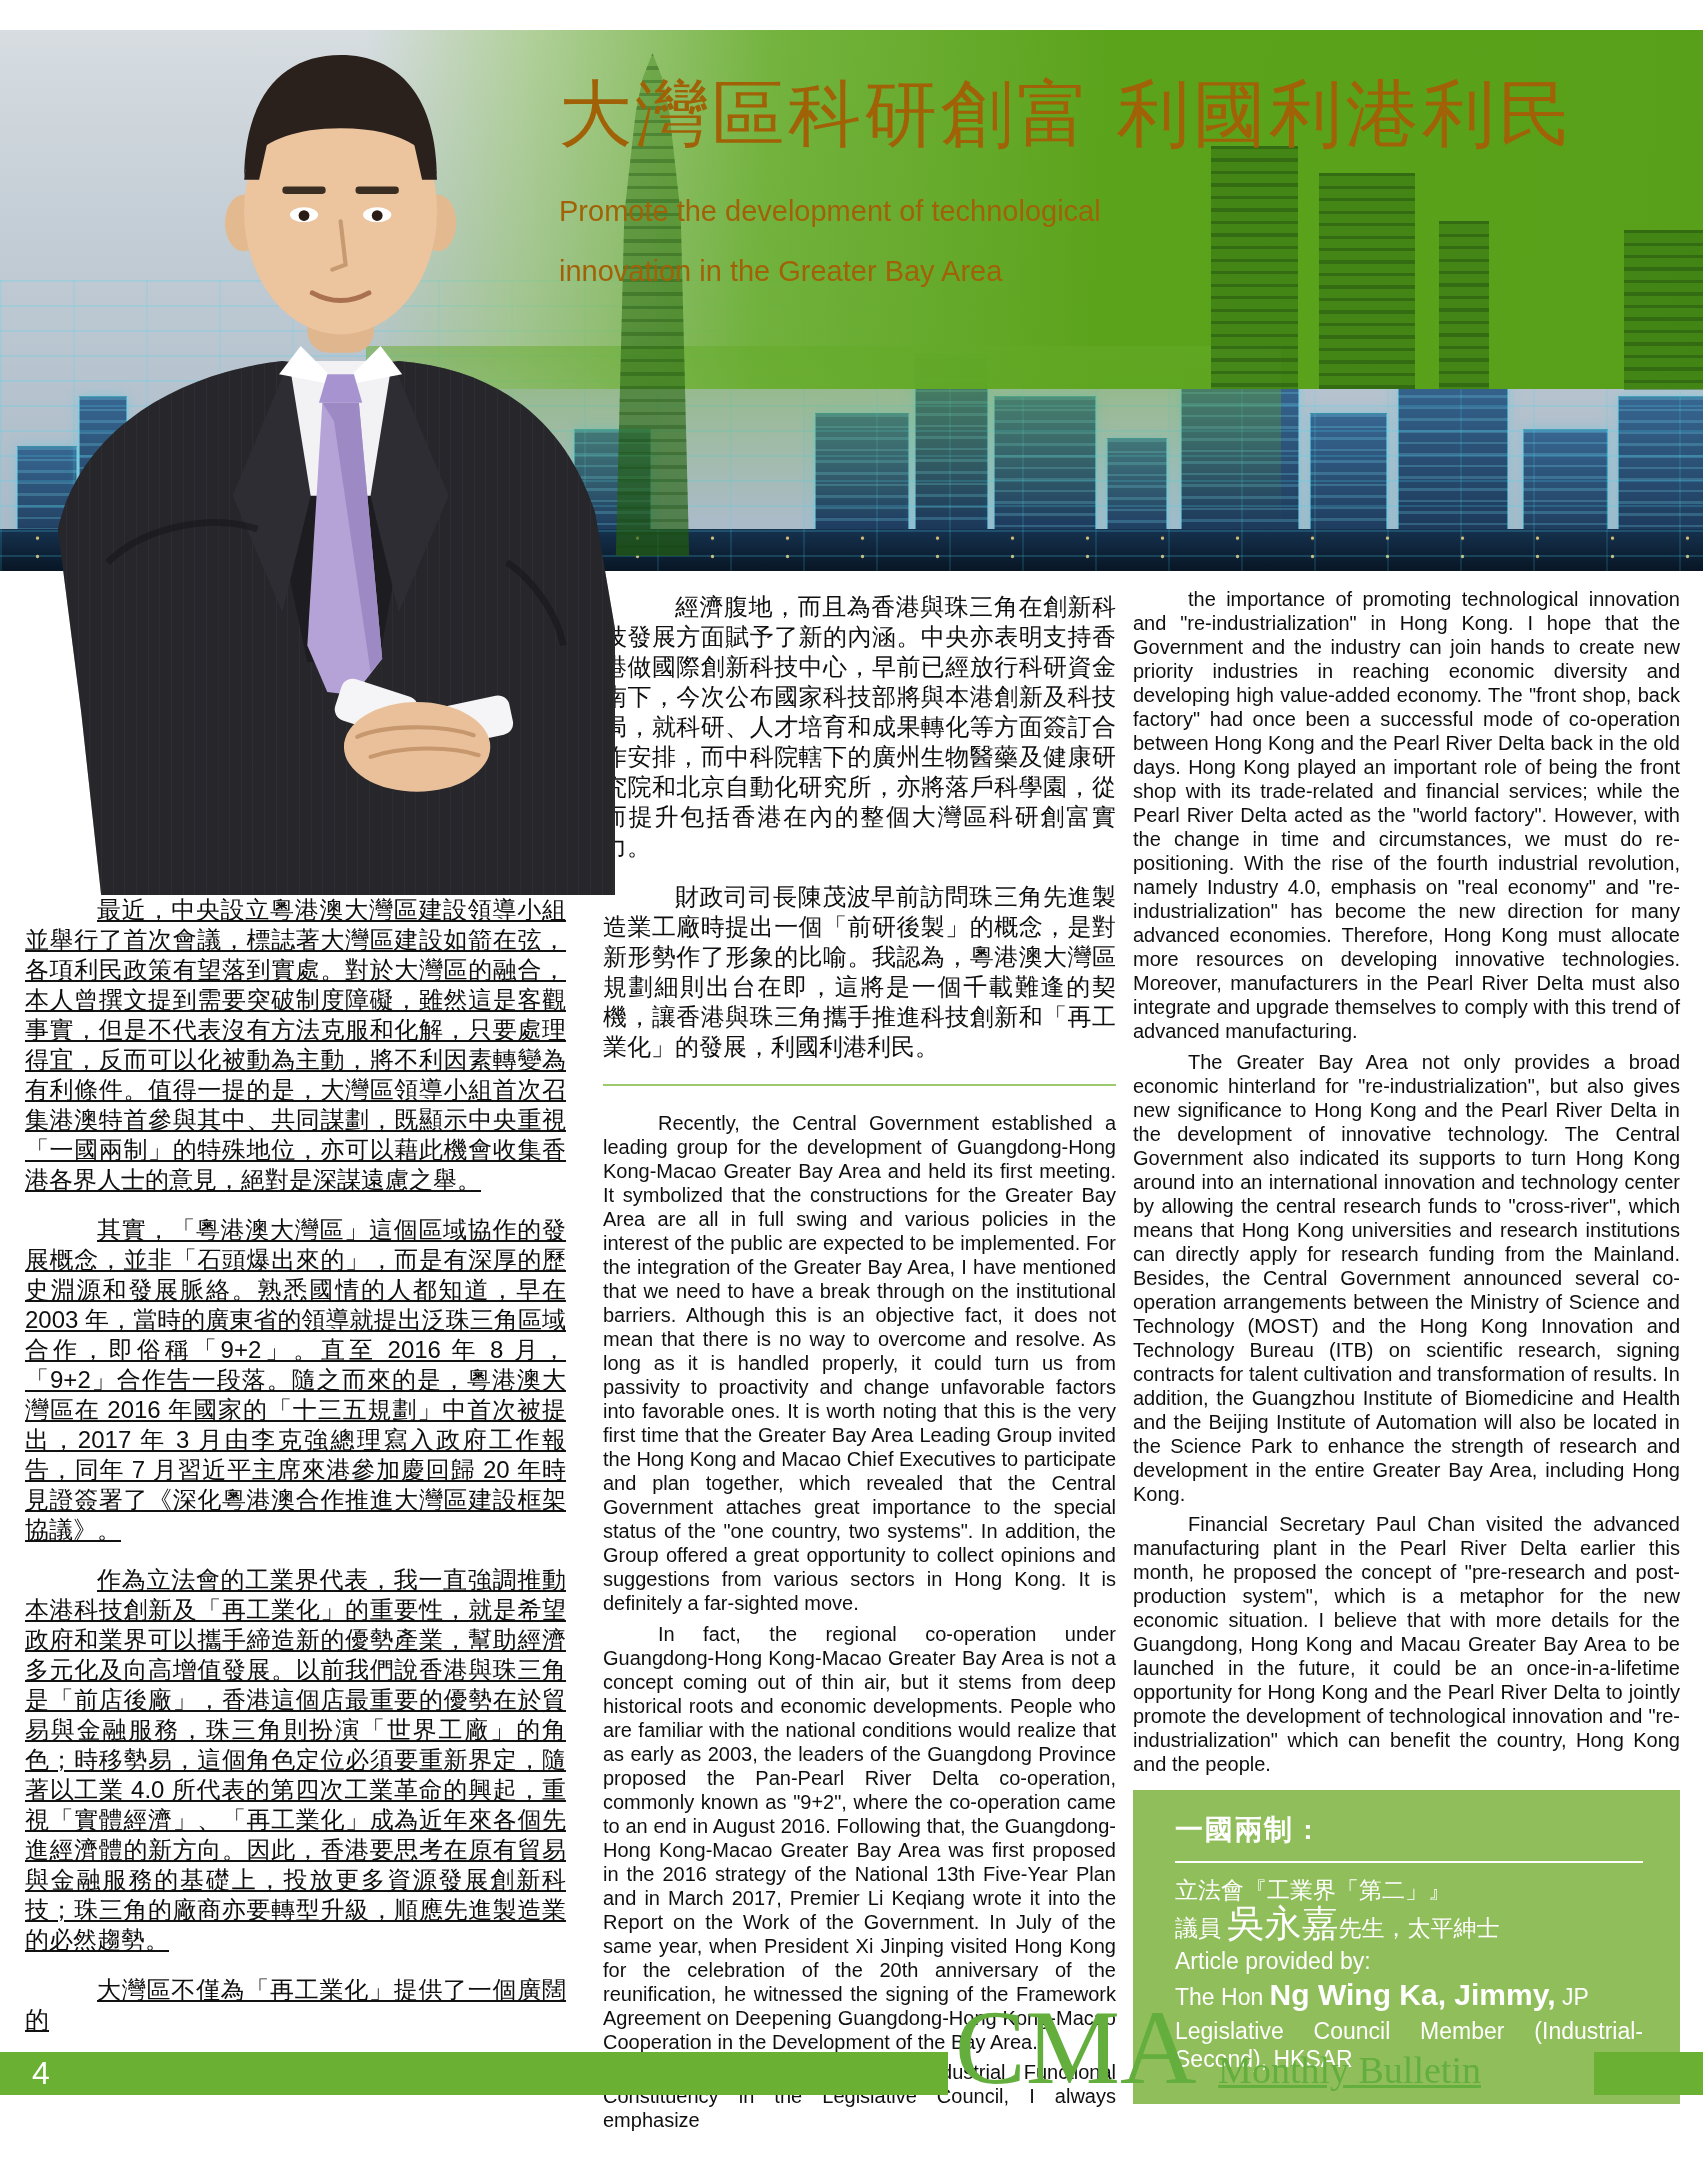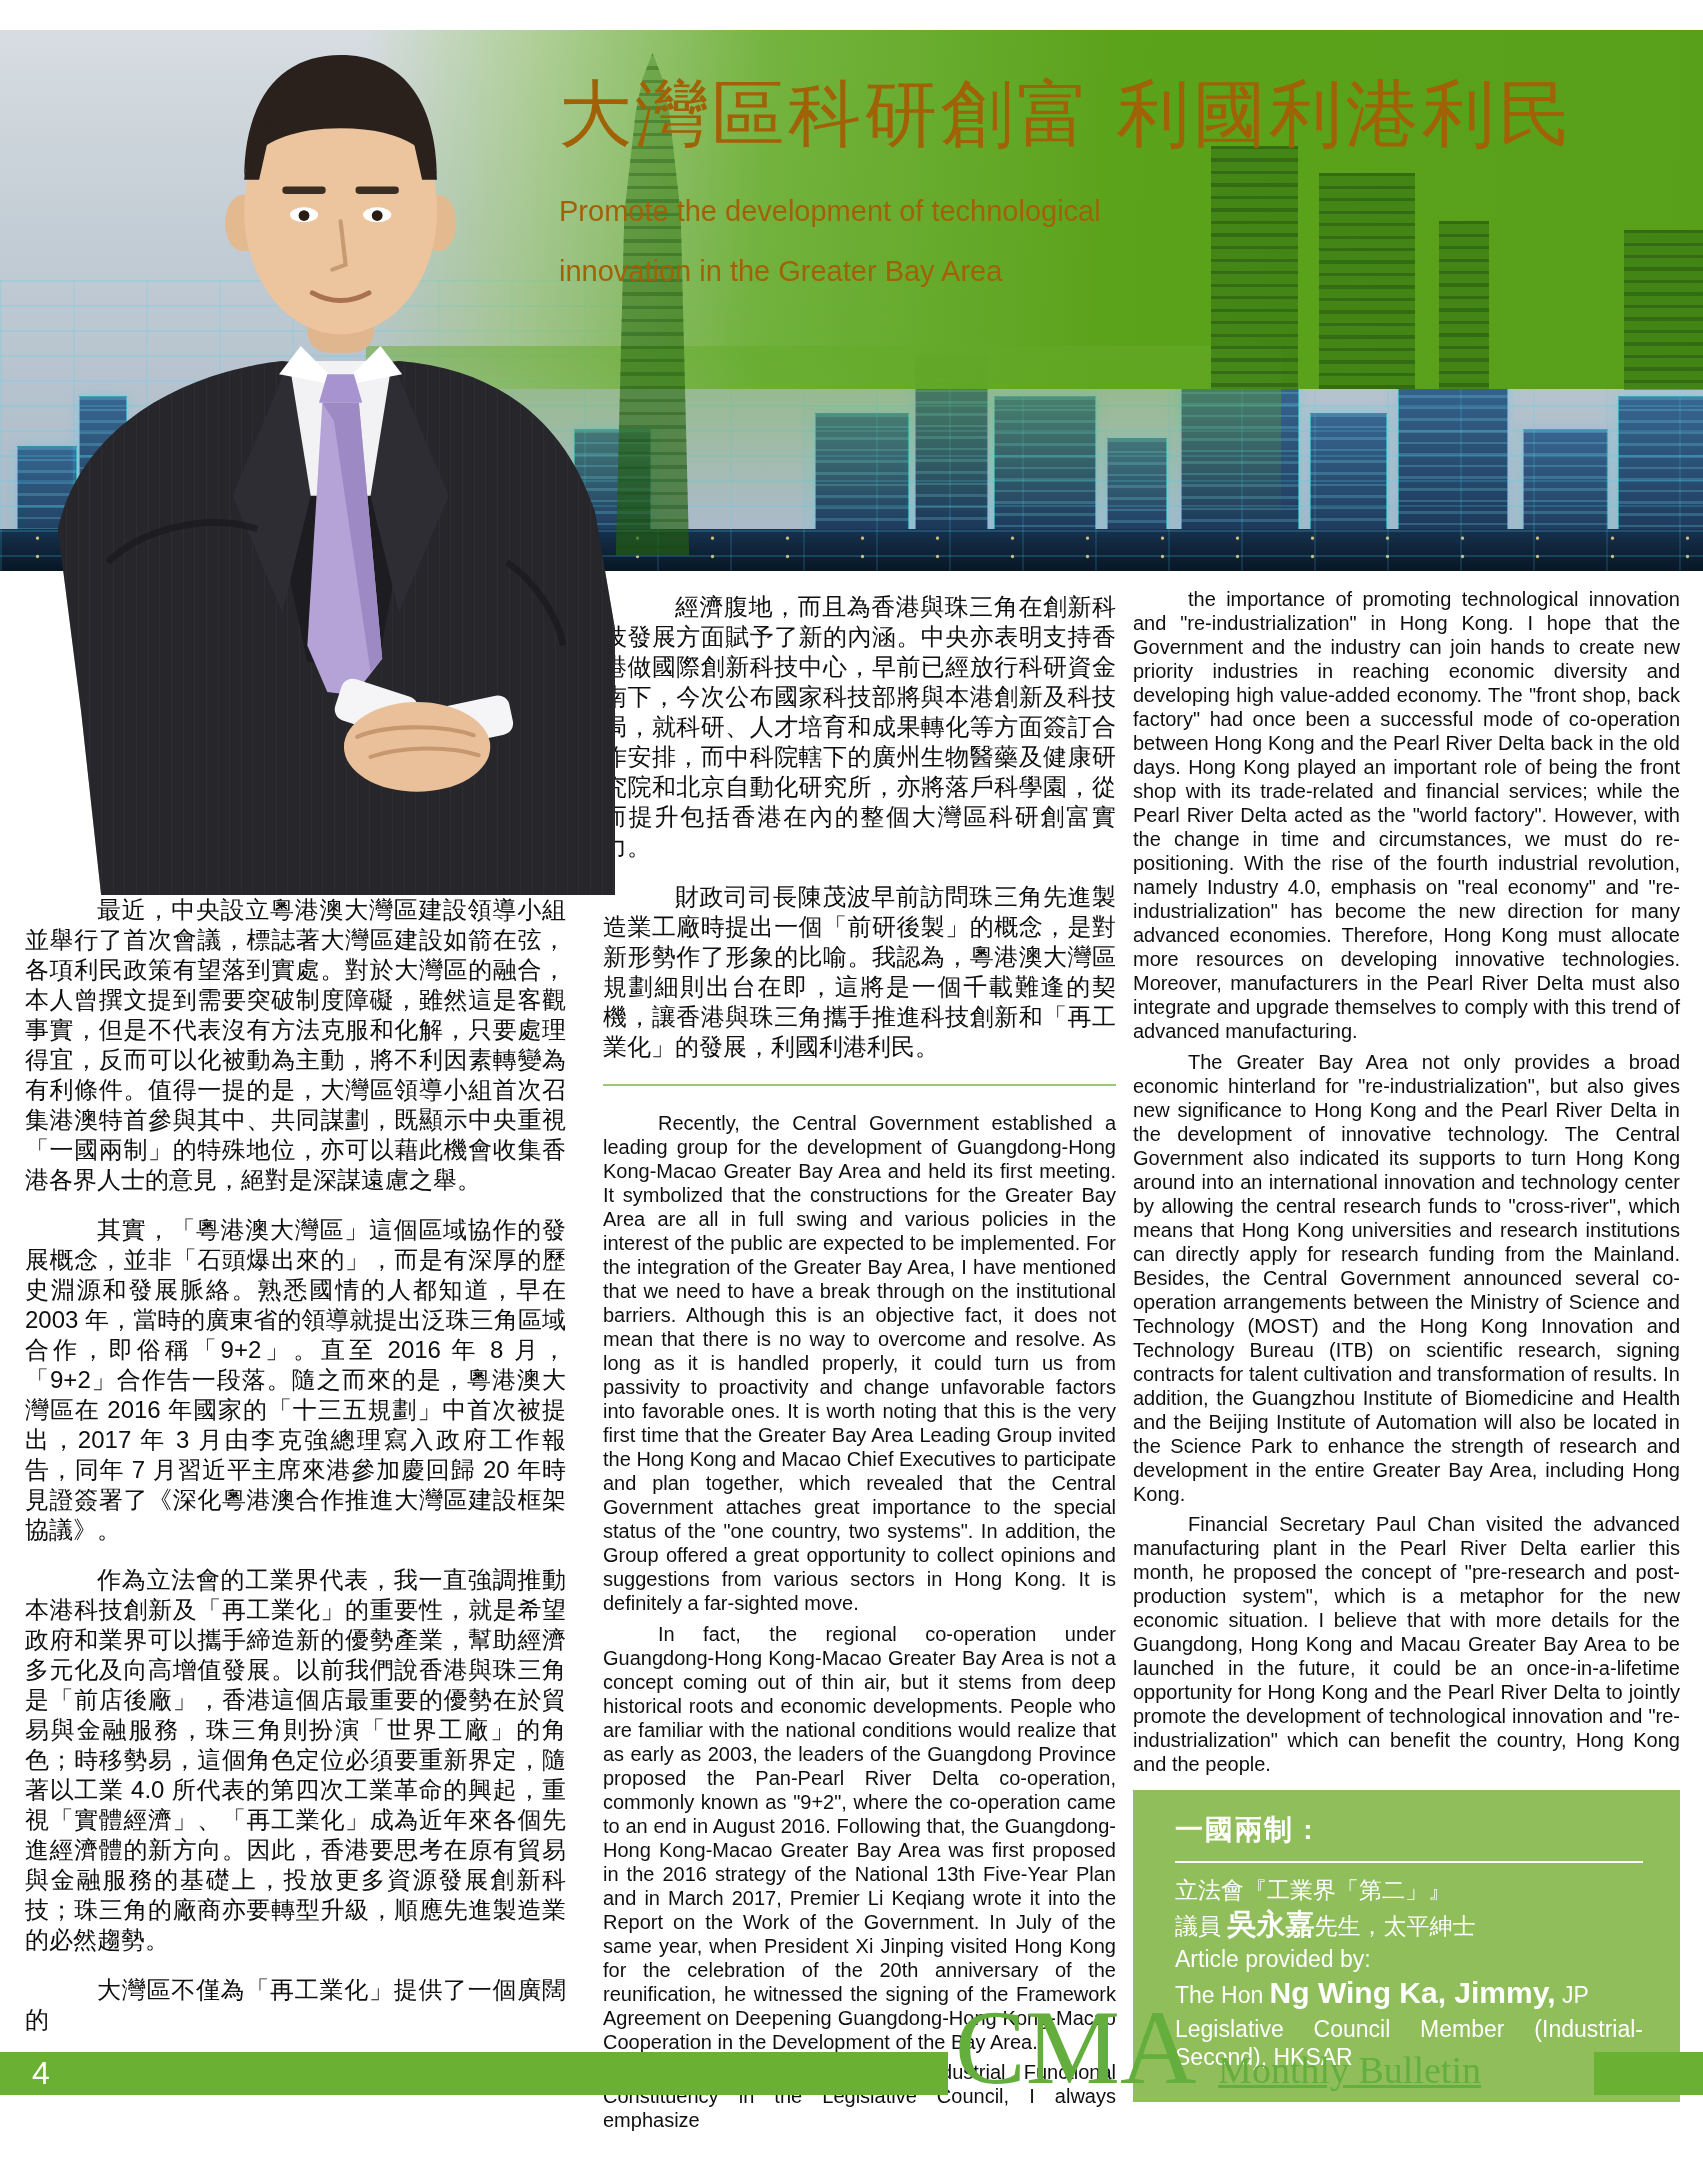--- a/index.html
+++ b/index.html
@@ -36,35 +36,35 @@
        background-image:repeating-linear-gradient(180deg,rgba(20,60,10,.35) 0 3.3px,transparent 3.3px 12.5px);}
   .hero-titles{position:absolute;left:559px;top:42px;z-index:6;color:#a16207;}
   .hero-titles h1{margin:0;font-size:73px;font-weight:400;letter-spacing:3.3px;line-height:1.15;}
   .hero-sub{margin-top:25px;font-size:29px;line-height:60px;font-weight:400;}
 
   
   .portrait{position:absolute;left:8.3px;top:30px;width:607px;height:865px;z-index:5;}
 
   
   .col{position:absolute;text-align:justify;}
-  .col-left{left:25px;top:895px;width:541px;}
+  .col-left{left:25px;top:895px;width:541px;text-decoration:underline;}
   .col-mid{left:603px;top:592px;width:513px;}
   .col-right{left:1133px;top:587px;width:547px;}
   p.zh{margin:0 0 20px 0;font-size:24px;line-height:30px;text-indent:3em;color:#0f0f0f;}
   p.zh:last-child{margin-bottom:0;}
   p.en{margin:0 0 6.7px 0;font-size:20px;line-height:24px;text-indent:55px;color:#0f0f0f;}
   .divider{height:2.5px;background:#9cc86e;margin:21.6px 0 25px 0;}
 
   
   .credit-box{box-sizing:border-box;width:547px;margin-top:13.3px;background:#8fbe5a;color:#ffffff;
               padding:21.6px 37px 25px 42px;text-align:left;}
   .cb-head{font-size:28px;font-weight:bold;letter-spacing:1.7px;}
   .cb-rule{height:1.7px;background:#ffffff;margin:11.6px 0 13.3px 0;}
   .credit-box p{margin:0 0 5.8px 0;text-indent:0;font-size:23px;line-height:28px;}
-  .cb-name-zh{font-size:29px;font-weight:bold;}
+  .cb-name-zh{font-size:37px;font-weight:normal;}
   .cb-name-en{font-size:30px;font-weight:bold;}
   .cb-just{text-align:justify;}
 
   
   .footer-bar{position:absolute;left:0;top:2052px;width:948px;height:43px;background:#6ab133;}
   .footer-bar-right{position:absolute;left:1594px;top:2052px;width:110px;height:43px;background:#6ab133;}
   .page-num{position:absolute;left:32px;top:2052px;height:43px;line-height:43px;color:#ffffff;font-size:32px;}
   .cma-wrap{position:absolute;left:955px;top:1995px;display:flex;align-items:baseline;
             font-family:"Liberation Serif", serif;color:#64ae3e;z-index:2;}
   .cma{font-size:106px;line-height:1;}

